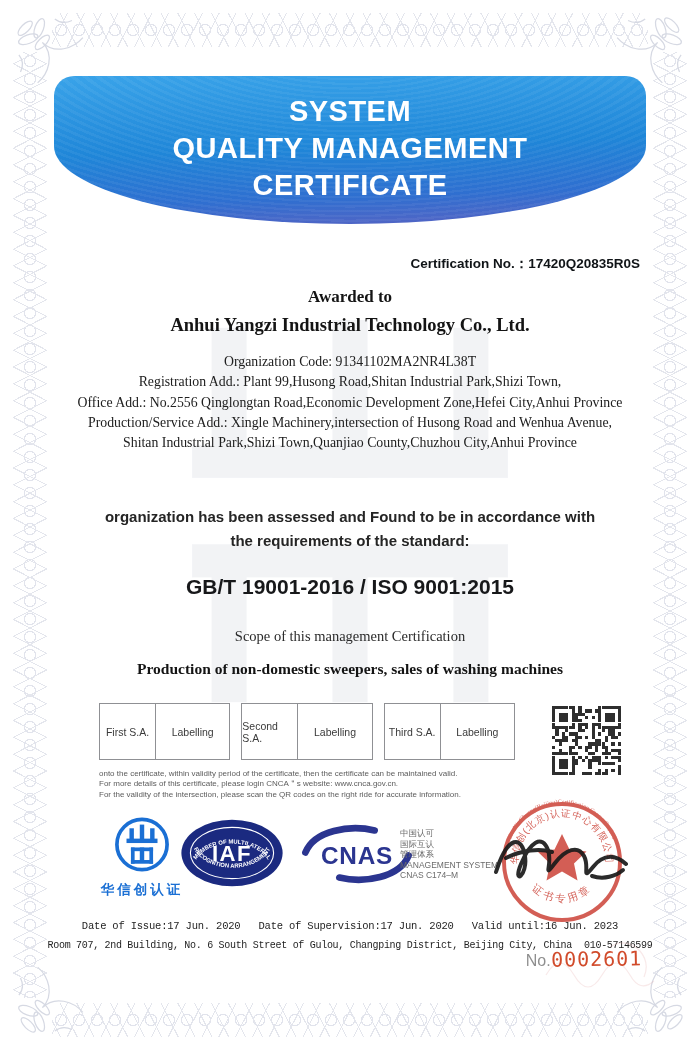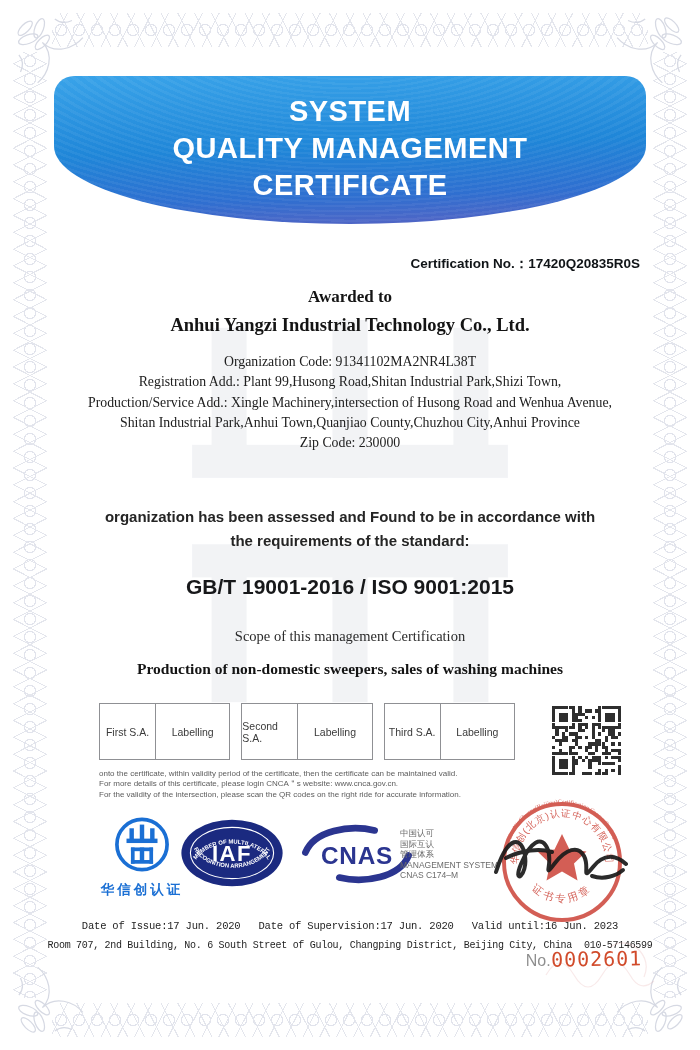--- a/index.html
+++ b/index.html
@@ -174,23 +174,23 @@
 <div class="cert-no">
   <span>Certification No.</span><span>：</span><span>17420Q20835R0S</span>
 </div>
 
 <div class="centerblock awarded">Awarded to</div>
 <div class="centerblock company">Anhui Yangzi Industrial Technology Co., Ltd.</div>
 
 <div class="centerblock details">
   <div>Organization Code: 91341102MA2NR4L38T</div>
   <div>Registration Add.: Plant 99,Husong Road,Shitan Industrial Park,Shizi Town,</div>
+  <div>Office Add.: No.2556 Qinglongtan Road,Economic Development Zone,Hefei City,Anhui Province</div>
   <div>Production/Service Add.: Xingle Machinery,intersection of Husong Road and Wenhua Avenue,</div>
-  <div>Shitan Industrial Park,Anhui Town,Quanjiao County,Chuzhou City,Anhui Province</div>
-  <div>Zip Code: 230000</div>
+  <div>Shitan Industrial Park,Shizi Town,Quanjiao County,Chuzhou City,Anhui Province</div>
 </div>
 
 <div class="centerblock statement">
   <div>organization has been assessed and Found to be in accordance with</div>
   <div>the requirements of the standard:</div>
 </div>
 <div class="centerblock standard">GB/T 19001-2016 / ISO 9001:2015</div>
 <div class="centerblock scope-heading">Scope of this management Certification</div>
 <div class="centerblock scope-text">Production of non-domestic sweepers, sales of washing machines</div>
 

